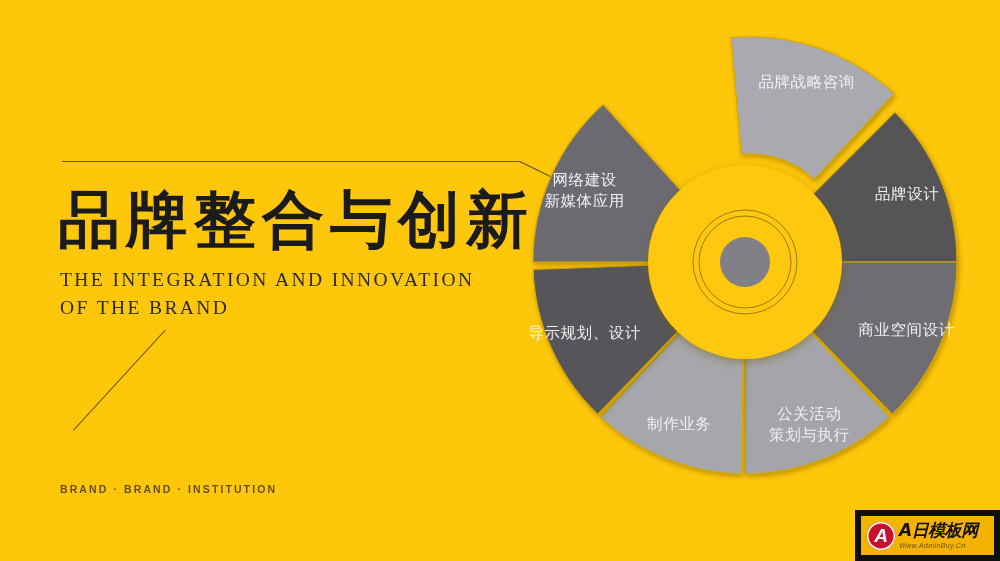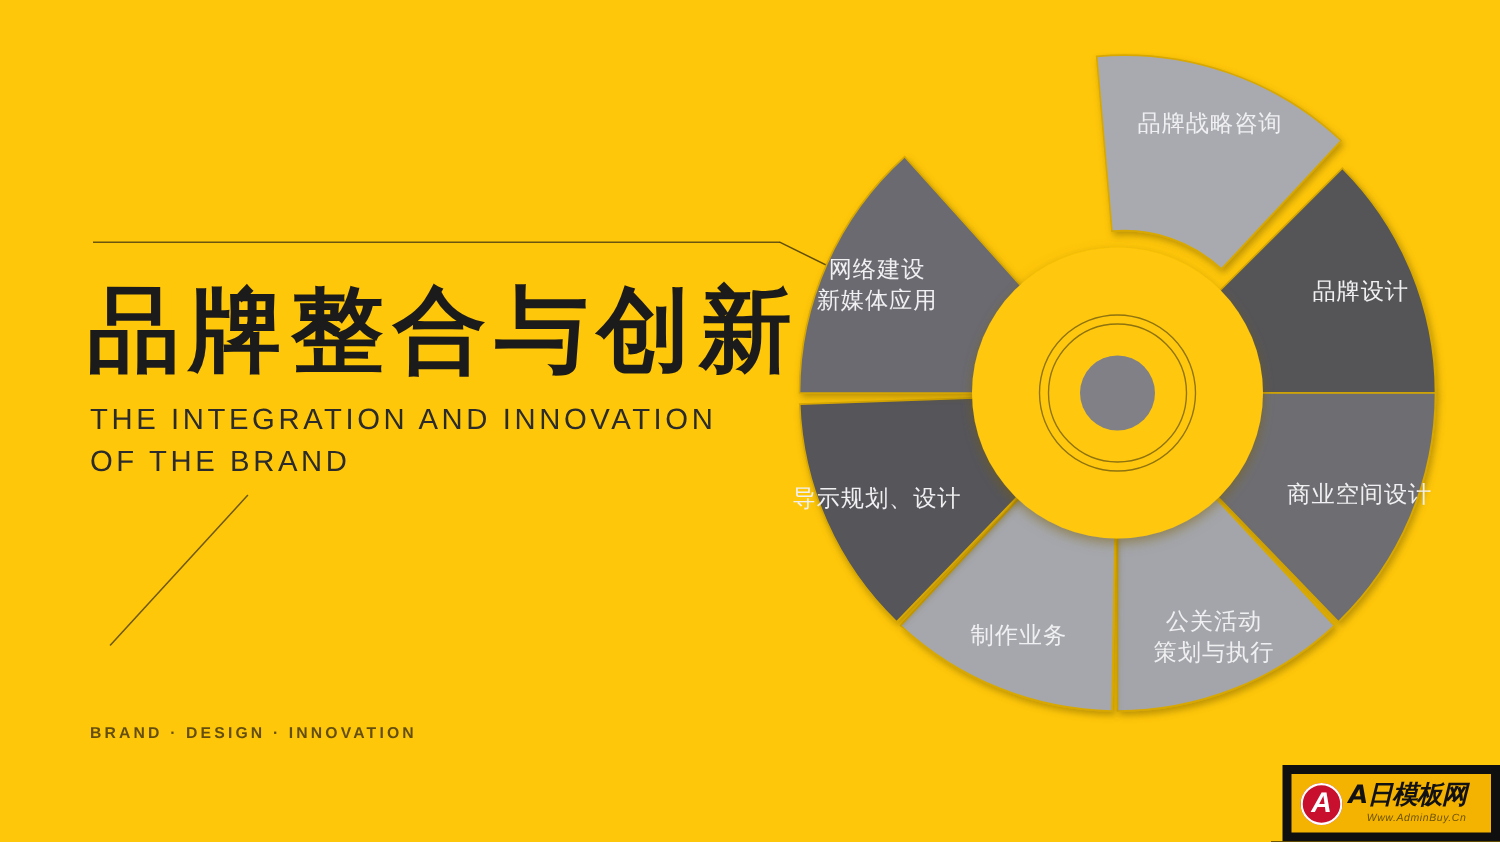--- a/index.html
+++ b/index.html
@@ -63,20 +63,21 @@
   .subtitle-en {
     position: absolute;
     left: 60px;
     top: 266px;
     font-size: 19.5px;
     letter-spacing: 2.4px;
     line-height: 28px;
     color: #2b2b2b;
     white-space: pre-line;
     font-weight: 400;
+    font-family: Liberation Serif, serif;
   }
   .footer-en {
     position: absolute;
     left: 60px;
     top: 483px;
     font-size: 10.5px;
     letter-spacing: 2.1px;
     color: #4a3a10;
     font-weight: 700;
     opacity: .85;
@@ -129,21 +130,20 @@
     font-style: italic;
     display: flex;
     align-items: center;
     justify-content: center;
     flex: none;
     box-shadow: 0 0 0 1.5px #fff inset;
   }
   .wm-text {
     margin-left: 4px;
     line-height: 1;
-    text-align: right;
   }
   .wm-main {
     font-size: 17px;
     font-weight: 700;
     font-style: italic;
     color: #111;
     letter-spacing: -.5px;
     font-family: "DejaVu Sans", sans-serif;
   }
   .wm-sub {
@@ -159,21 +159,21 @@
 
 <div id="slide">
 
   <div class="rule-h"></div>
   <div class="rule-diag-main"></div>
   <div class="rule-diag-small"></div>
 
   <div class="title-cn">品牌整合与创新</div>
   <div class="subtitle-en">THE INTEGRATION AND INNOVATION
 OF THE BRAND</div>
-  <div class="footer-en">BRAND · DESIGN · INNOVATION</div>
+  <div class="footer-en">BRAND · BRAND · INSTITUTION</div>
 
   <svg id="wheel" width="480" height="480" viewBox="0 0 480 480">
     <defs>
       <filter id="segShadow" x="-30%" y="-30%" width="160%" height="160%">
         <feDropShadow dx="1.5" dy="2.5" stdDeviation="2.5" flood-color="#6b5200" flood-opacity="0.45"></feDropShadow>
       </filter>
       <filter id="hubShadow" x="-40%" y="-40%" width="180%" height="180%">
         <feDropShadow dx="0" dy="3" stdDeviation="4" flood-color="#7a5c00" flood-opacity="0.5"></feDropShadow>
       </filter>
     </defs>

